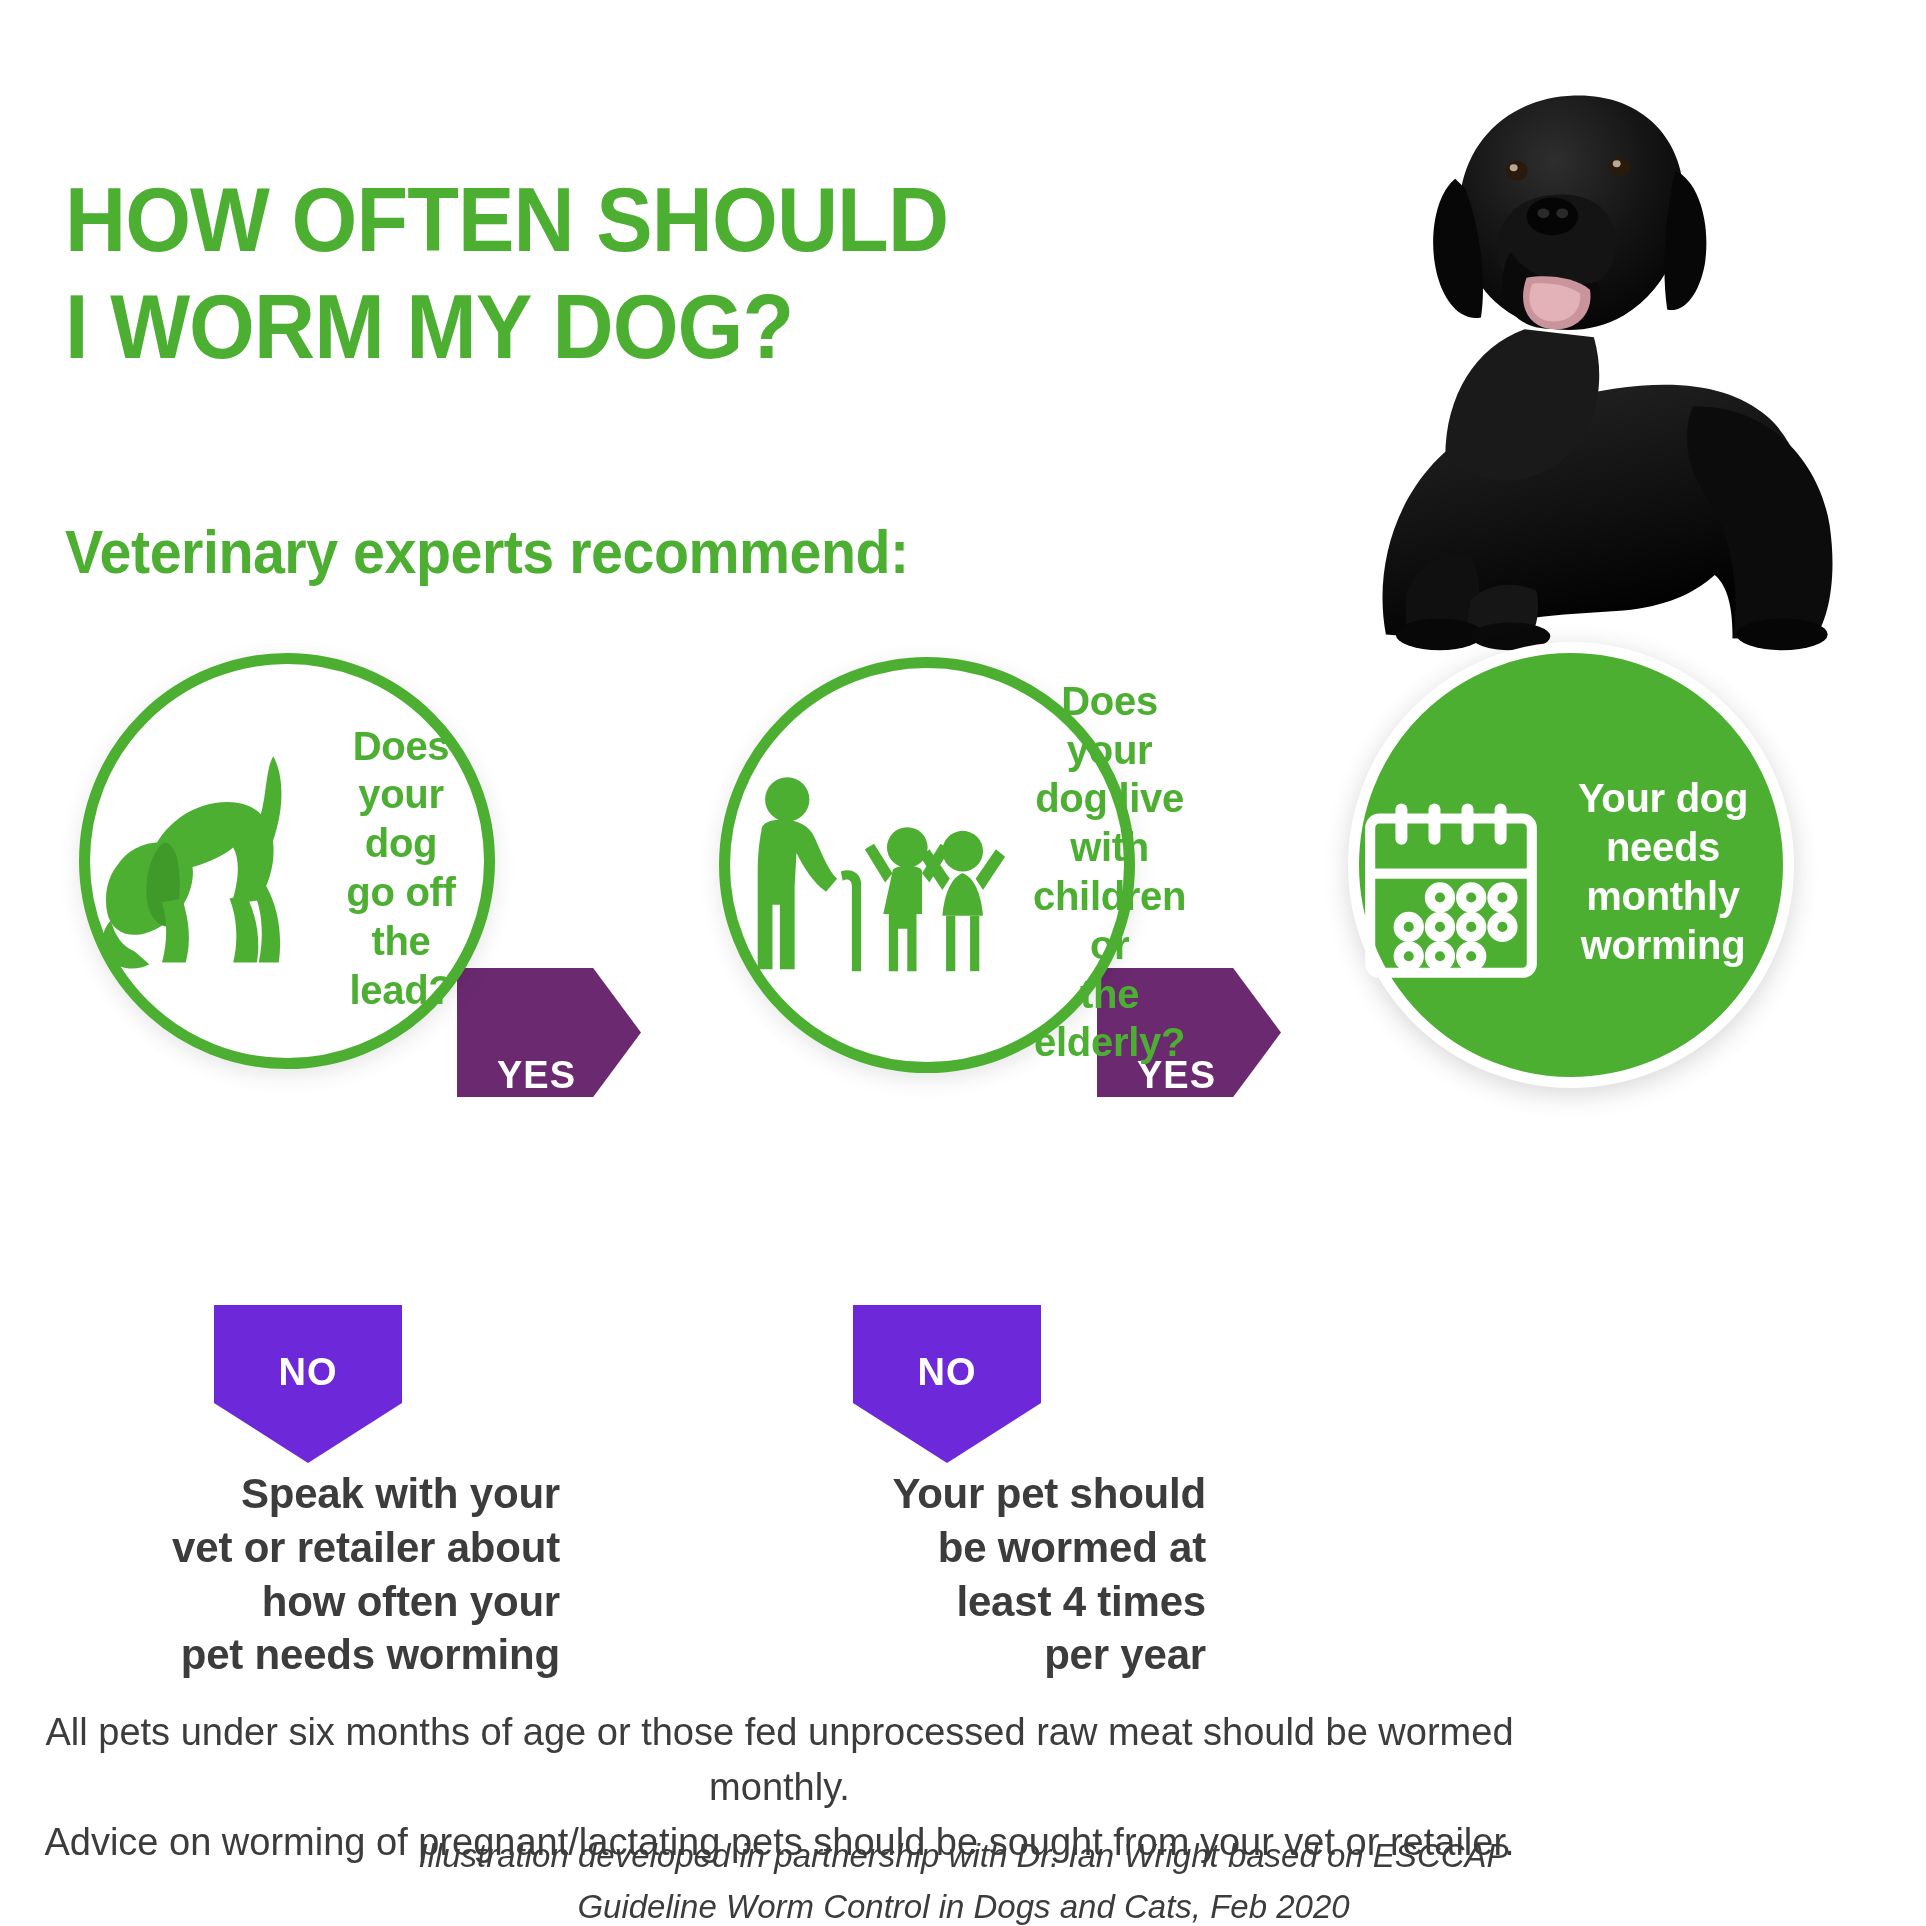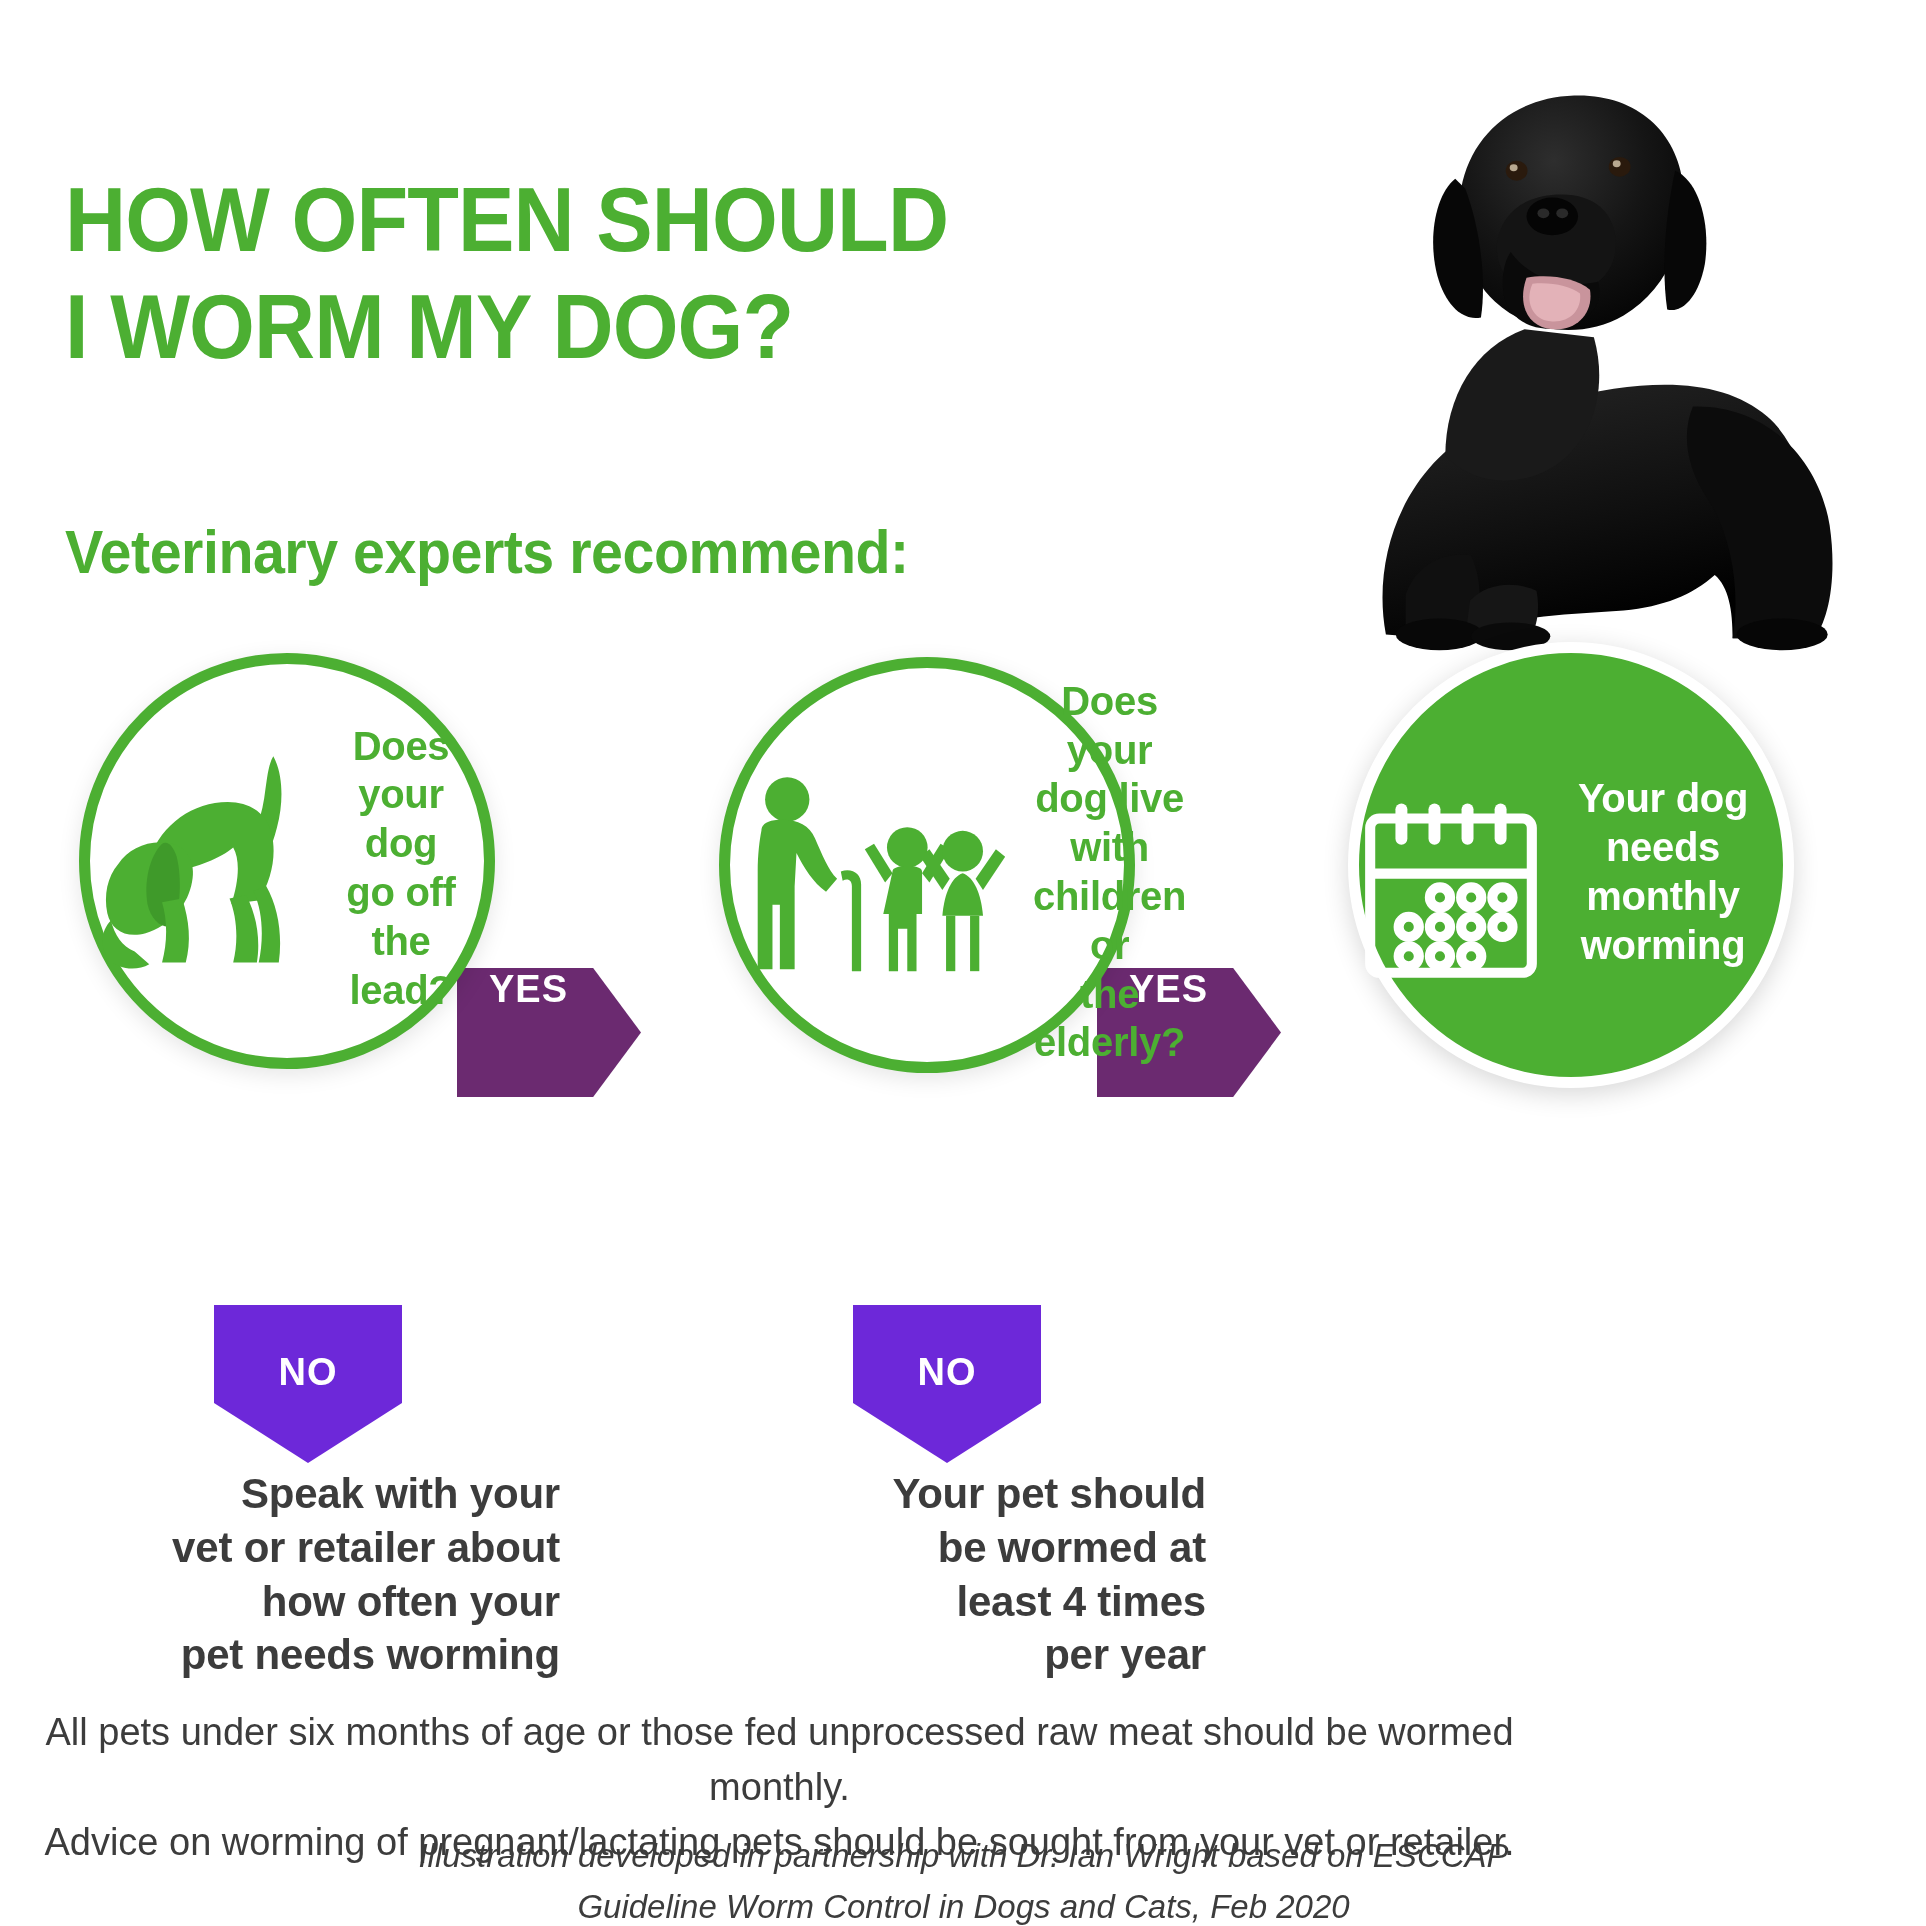--- a/index.html
+++ b/index.html
@@ -86,23 +86,23 @@
   }
   .node-label.white { color: #ffffff; }
 
   
   .yes-arrow {
     position: absolute;
     z-index: 1;
     background: #6B2A70;
     clip-path: polygon(0 0, 74% 0, 100% 50%, 74% 100%, 0 100%);
     display: flex;
-    align-items: flex-start;
+    align-items: flex-end;
     justify-content: flex-start;
-    padding-left: 32px;
+    padding-left: 40px;
   }
   .yes-arrow span {
     color: #ffffff;
     font-weight: 700;
     font-size: 38px;
     letter-spacing: 1px;
   }
 
   
   .no-arrow {

